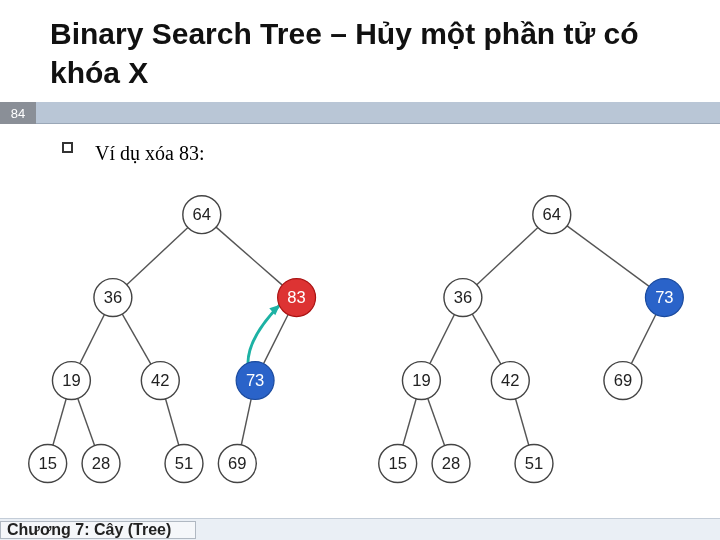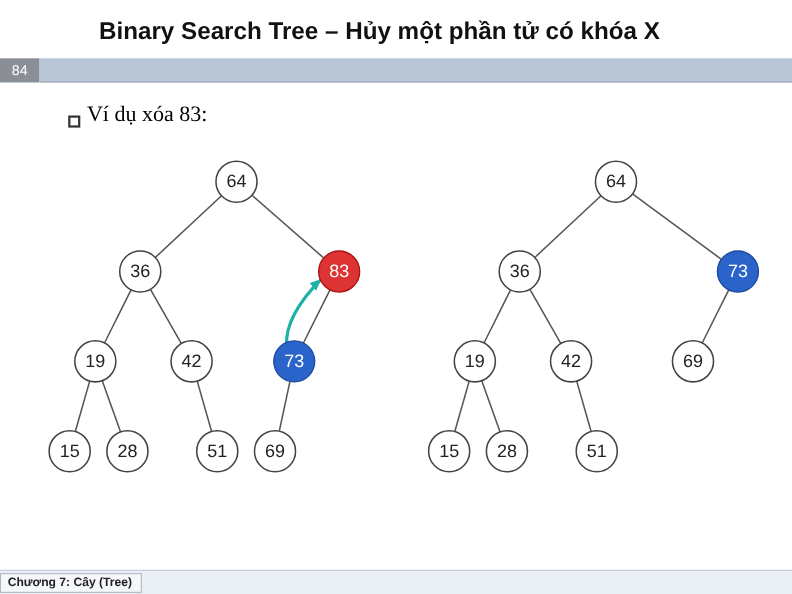--- a/index.html
+++ b/index.html
@@ -1,35 +1,35 @@
 <!DOCTYPE html>
 <html><head>
 <meta charset="utf-8">
 <style>
   * { box-sizing: border-box; margin: 0; padding: 0; }
   body { width: 720px; height: 540px; background: #fff; font-family: Verdana, Arial, sans-serif; position: relative; overflow: hidden; }
-  .title { font-size: 22px; font-weight: bold; color: #111; padding: 14px 30px 10px 50px; line-height: 1.3; margin-left: 40px; }
+  .title { font-size: 30px; font-weight: bold; color: #111; padding: 14px 30px 10px 50px; line-height: 1.3; }
   .bar { display: flex; align-items: stretch; height: 22px; }
   .badge { background: #8a8f97; color: #fff; font-size: 13px; font-weight: normal; width: 36px; display: flex; align-items: center; justify-content: center; }
   .stripe { background: #b9c6d6; flex: 1; border-bottom: 1px solid #9aa7b7; }
   .body { padding: 18px 30px 10px 62px; }
-  .bullet-row { display: flex; align-items: flex-end; gap: 6px; font-family: "Times New Roman", serif; font-size: 20px; }
+  .bullet-row { display: flex; align-items: flex-start; gap: 22px; font-family: "Times New Roman", serif; font-size: 20px; }
   .bullet-mark { width: 11px; height: 11px; border: 2px solid #333; display: inline-block; }
-  .trees { display: flex; gap: 30px; padding: 10px 20px 0 40px; }
+  .trees { display: flex; gap: 30px; padding: 10px 20px 0 24px; }
   svg.tree { flex: 1; max-width: 320px; }
   .n { fill: #fff; stroke: #444; stroke-width: 1.2; }
   .n-red { fill: #d33; stroke: #a11; }
   .n-blue { fill: #2a63c9; stroke: #1a4a9e; }
   .tnode { font: 14px sans-serif; text-anchor: middle; dominant-baseline: central; fill: #222; }
   .tnode-white { fill: #fff; }
   .ln { stroke: #555; stroke-width: 1.2; fill: none; }
   .arrow { stroke: #1db2a4; stroke-width: 2.5; fill: none; }
   .arrow-head { fill: #1db2a4; }
   .footer { position: absolute; bottom: 0; left: 0; right: 0; height: 22px; background: #eaeff5; border-top: 1px solid #c4cdd8; display: flex; align-items: center; }
-  .footer-text { font-size: 11px; font-weight: bold; color: #222; padding-left: 6px; border: 1px solid #b0b8c2; background: #f5f7fa; height: 18px; display: flex; align-items: center; padding-right: 8px; }
+  .footer-text { font-size: 16px; font-weight: bold; color: #222; padding-left: 6px; border: 1px solid #b0b8c2; background: #f5f7fa; height: 18px; display: flex; align-items: center; padding-right: 24px; }
 </style>
 </head>
 <body>
 
 <div class="title">Binary Search Tree – Hủy một phần tử có khóa X</div>
 
 <div class="bar">
   <div class="badge">84</div>
   <div class="stripe"></div>
 </div>

